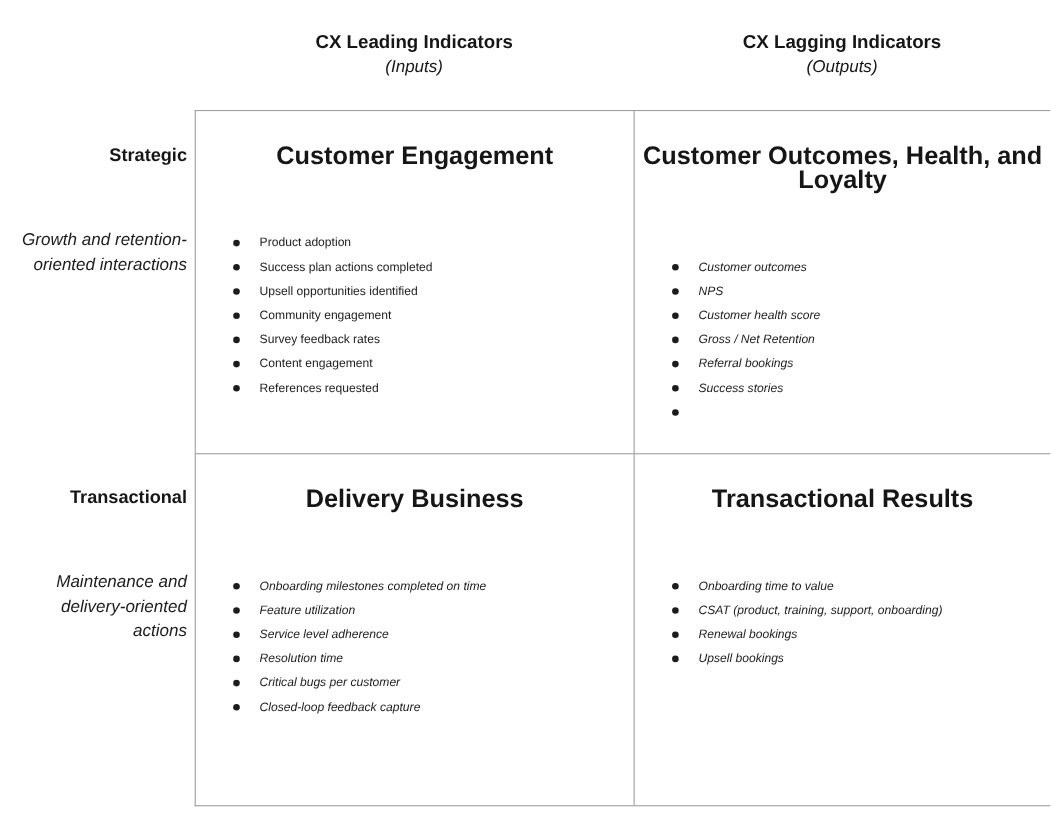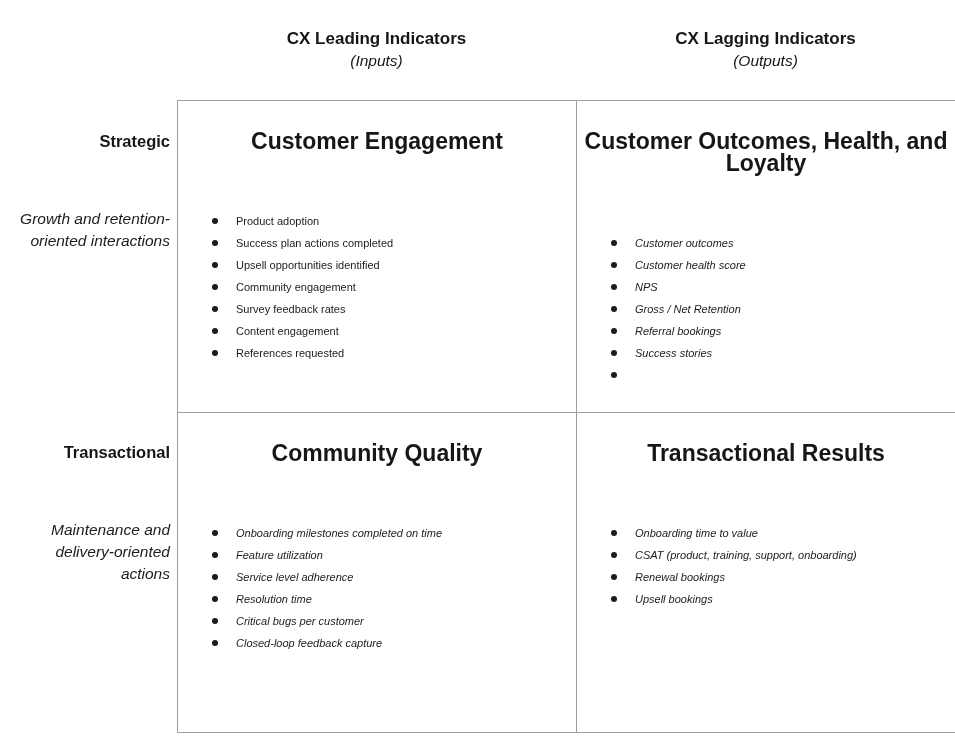--- a/index.html
+++ b/index.html
@@ -168,46 +168,46 @@
 
     <div class="cell top q-lagging-strategic">
       <div class="cell-title">Customer Outcomes, Health, and Loyalty</div>
       <ul class="bullets italic">
           <li>
             <span class="dot"></span>
             <span class="li-text">Customer outcomes</span>
           </li>
           <li>
             <span class="dot"></span>
+            <span class="li-text">NPS</span>
+          </li>
+          <li>
+            <span class="dot"></span>
             <span class="li-text">Customer health score</span>
           </li>
           <li>
             <span class="dot"></span>
-            <span class="li-text">NPS</span>
-          </li>
-          <li>
-            <span class="dot"></span>
             <span class="li-text">Gross / Net Retention</span>
           </li>
           <li>
             <span class="dot"></span>
             <span class="li-text">Referral bookings</span>
           </li>
           <li>
             <span class="dot"></span>
             <span class="li-text">Success stories</span>
           </li>
           <li>
             <span class="dot"></span>
           </li>
         </ul>
     </div>
 
     <div class="cell left q-leading-transactional">
-      <div class="cell-title">Community Quality</div>
+      <div class="cell-title">Delivery Business</div>
       <ul class="bullets italic">
           <li>
             <span class="dot"></span>
             <span class="li-text">Onboarding milestones completed on time</span>
           </li>
           <li>
             <span class="dot"></span>
             <span class="li-text">Feature utilization</span>
           </li>
           <li>

